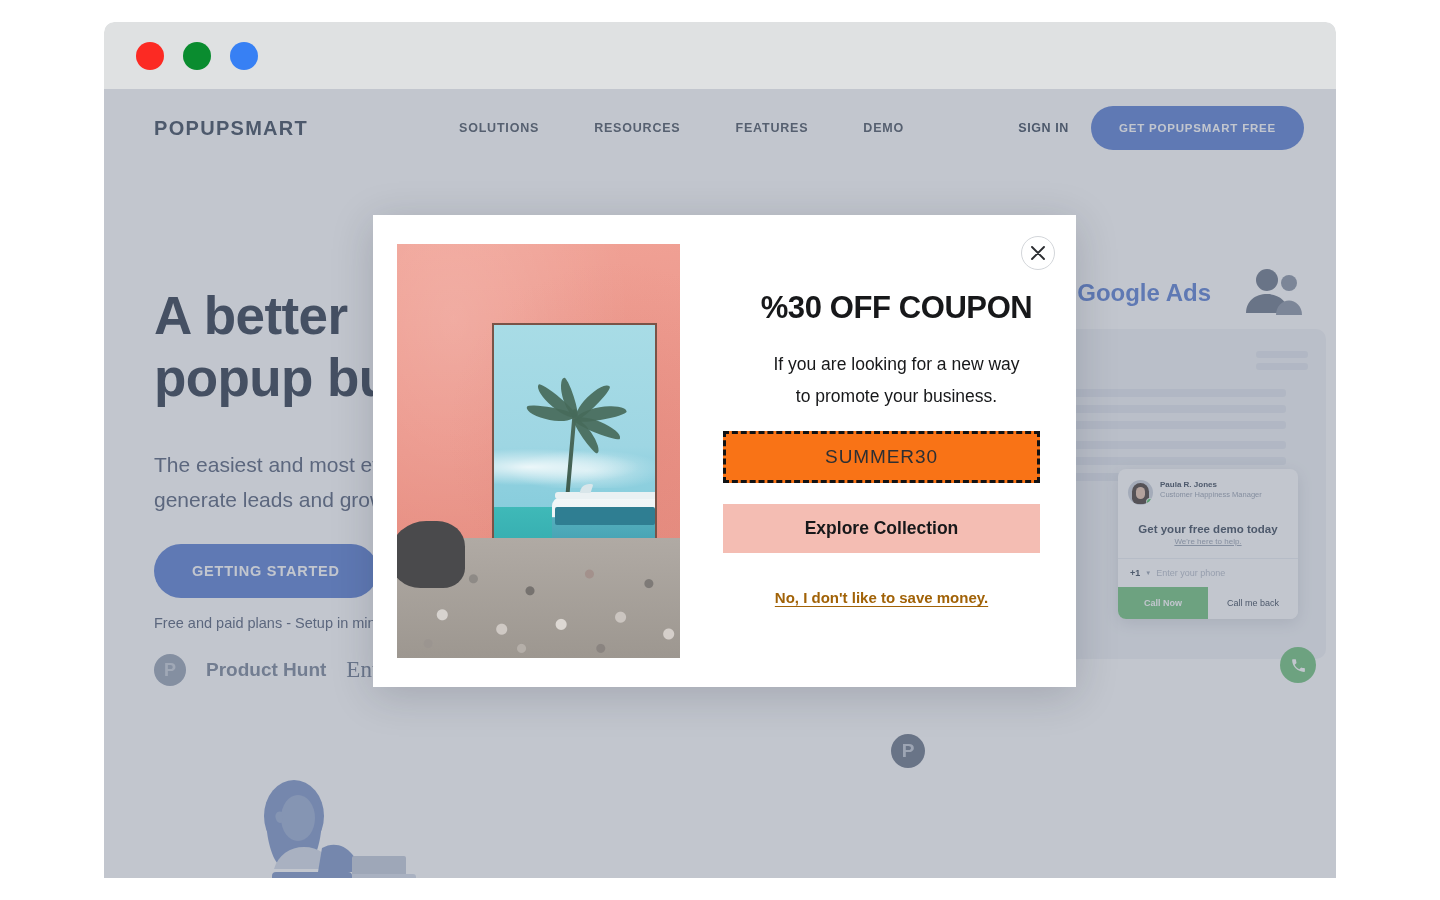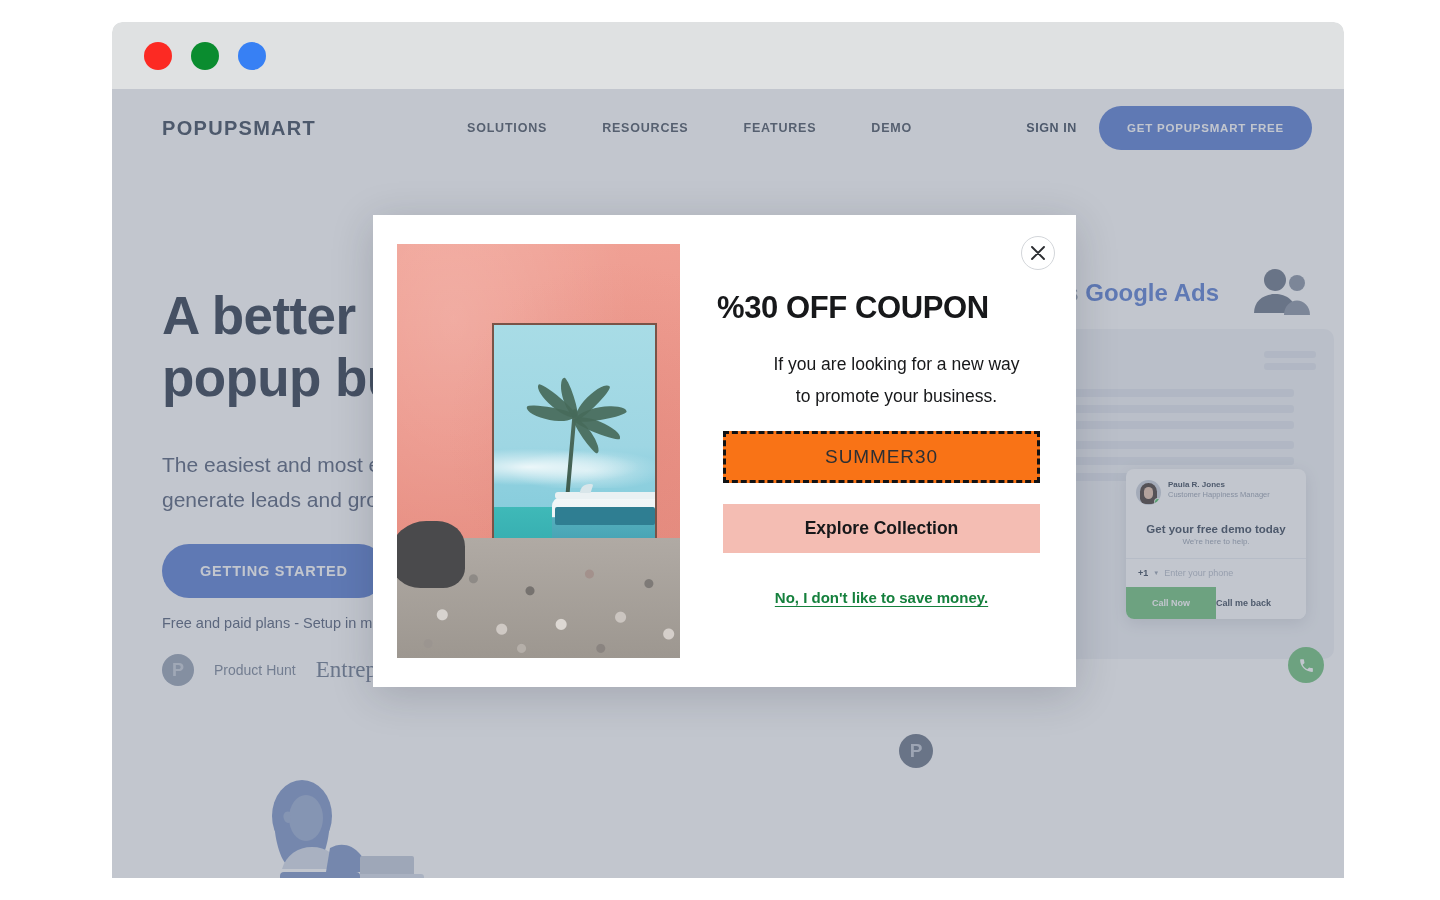--- a/index.html
+++ b/index.html
@@ -22,21 +22,20 @@
   
   .browser-window {
     position: absolute;
     left: 104px;
     top: 22px;
     width: 1232px;
     height: 856px;
     border-radius: 10px 10px 0 0;
     overflow: hidden;
     background: #ffffff;
-    margin-left: 8px;
   }
 
   .browser-chrome {
     position: absolute;
     left: 0; top: 0;
     width: 1232px;
     height: 67px;
     background: #dfe1e2;
     border-radius: 10px 10px 0 0;
   }
@@ -188,22 +187,22 @@
   .badge-ph-icon {
     width: 32px; height: 32px;
     border-radius: 50%;
     background: #98a3b5;
     color: #c7ced8;
     font-size: 18px;
     font-weight: 700;
     display: flex; align-items: center; justify-content: center;
   }
   .badge-label {
-    font-size: 14px;
-    font-weight: 400;
+    font-size: 19px;
+    font-weight: 700;
     color: #7b8699;
   }
   .badge-entre {
     font-family: "Liberation Serif", serif;
     font-size: 23px;
     color: #6d7a90;
   }
 
   
   .ads-line {
@@ -273,38 +272,38 @@
     background: #e7c3ae;
   }
   .chat-online {
     position: absolute; right: 0; bottom: 0;
     width: 7px; height: 7px; border-radius: 50%;
     background: #55c26a; border: 1.5px solid #fff;
   }
   .chat-name { font-weight: 700; color: #3d4a5c; font-size: 8px; }
   .chat-role { color: #9aa3b2; font-size: 7.5px; margin-top: 1px; }
   .chat-title { text-align: center; font-size: 11.5px; font-weight: 700; color: #3d4a5c; padding: 10px 8px 0; }
-  .chat-sub { text-align: center; font-size: 8px; color: #9aa3b2; padding: 2px 8px 12px; }
+  .chat-sub { text-align: center; font-size: 8px; color: #9aa3b2; padding: 2px 8px 12px; text-decoration: underline; }
   .chat-input-row {
     display: flex; align-items: center; gap: 5px;
     border-top: 1px solid #eceff3;
     padding: 9px 12px;
   }
   .chat-cc { font-weight: 700; color: #3d4a5c; font-size: 9px; }
   .chat-caret { font-size: 6px; color: #9aa3b2; }
   .chat-ph { color: #b6bdc9; font-size: 9px; }
   .chat-actions { display: flex; }
   .chat-btn-call {
     flex: 1; background: #72c47d; color: #ffffff;
     text-align: center; padding: 11px 0; font-size: 9px; font-weight: 700;
     cursor: pointer;
   }
   .chat-btn-back {
     flex: 1; background: #ffffff; color: #3d4a5c;
-    padding: 11px 0; font-size: 9px; font-weight: 700;
+    text-align: center; padding: 11px 0; font-size: 9px; font-weight: 400;
     cursor: pointer;
   }
   .phone-fab {
     position: absolute;
     right: 20px;
     top: 558px;
     width: 36px; height: 36px;
     border-radius: 50%;
     background: #72c47d;
     display: flex; align-items: center; justify-content: center;
@@ -484,20 +483,21 @@
     position: absolute;
     left: 344px;
     top: 0;
     width: 359px;
     height: 472px;
   }
   .popup-heading {
     position: absolute;
     left: 0; top: 75px;
     width: 100%;
+    text-align: center;
     font-size: 31px;
     font-weight: 700;
     color: #17181a;
     letter-spacing: -0.4px;
   }
   .popup-desc {
     position: absolute;
     left: 18px; top: 133px;
     width: 323px;
     text-align: center;
@@ -534,21 +534,21 @@
     color: #17181a;
     cursor: pointer;
   }
   .decline-link {
     position: absolute;
     left: 0; top: 374px;
     width: 329px;
     text-align: center;
     font-size: 15px;
     font-weight: 700;
-    color: #15803d;
+    color: #a16207;
     text-decoration: underline;
     text-underline-offset: 3px;
     cursor: pointer;
   }
 </style>
 </head>
 <body>
 
 <div class="screen">
 

